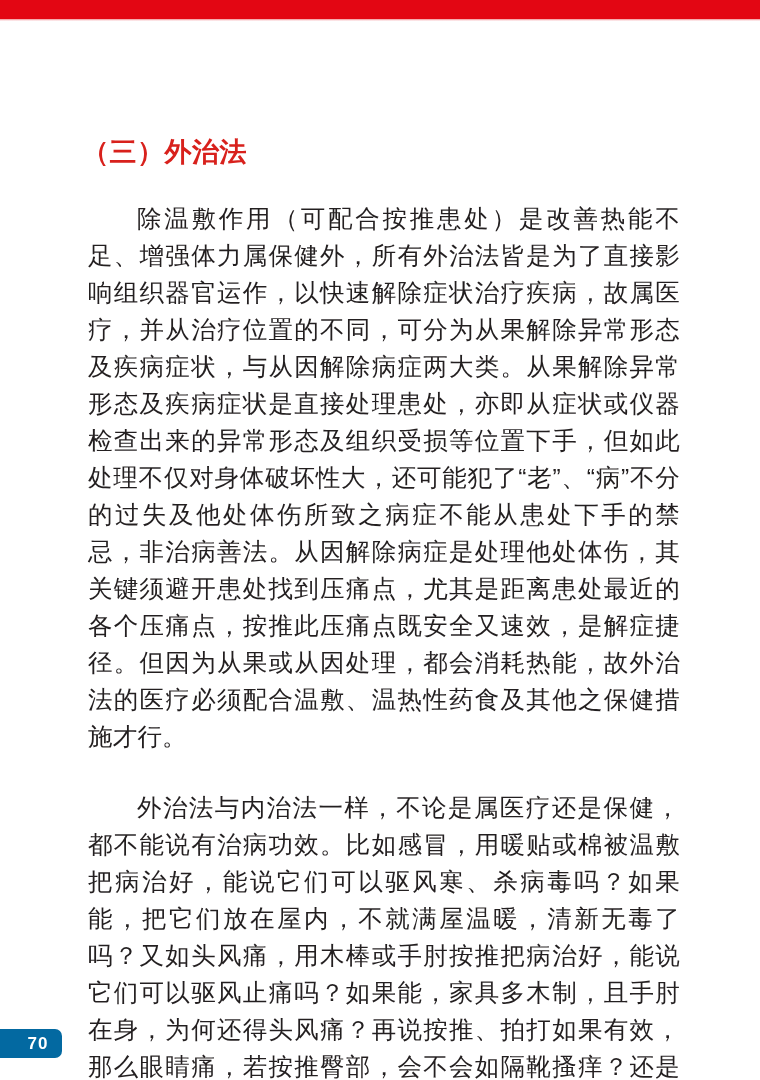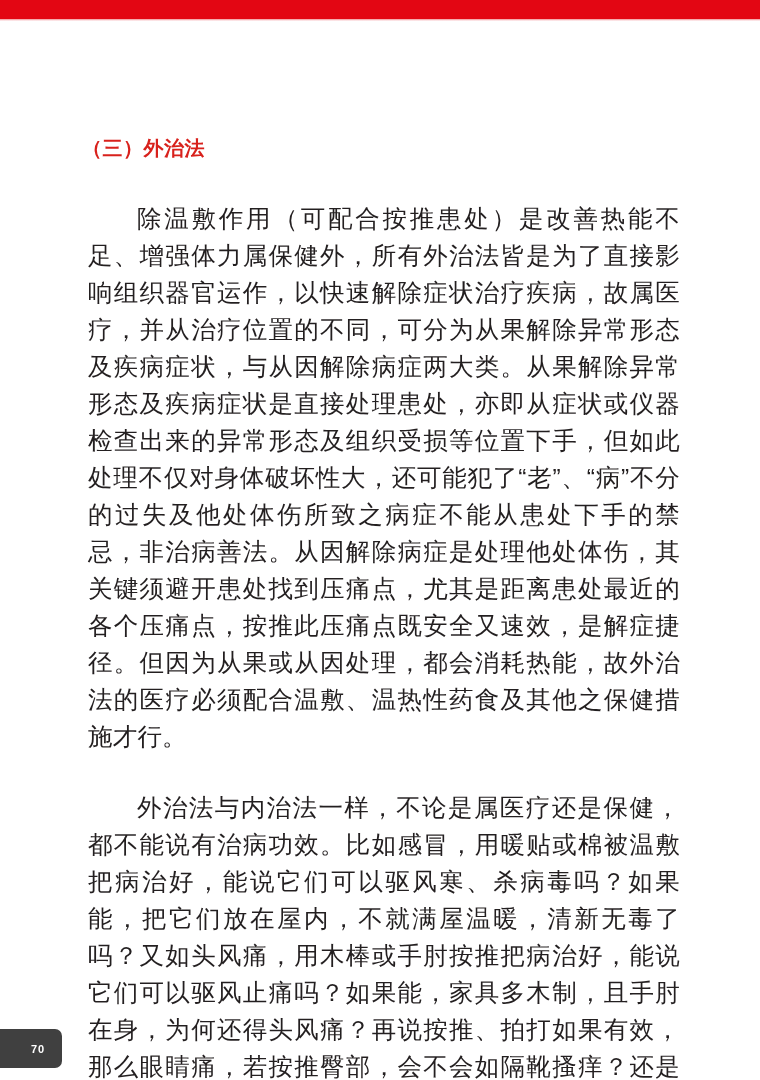--- a/index.html
+++ b/index.html
@@ -48,21 +48,21 @@
     left: 82px;
     top: 0;
     width: 598px;
   }
 
   .section-title {
     position: absolute;
     left: 0;
     top: 136px;
     margin: 0;
-    font-size: 20px;
+    font-size: 27px;
     font-weight: bold;
     color: #d8211c;
     letter-spacing: 0.5px;
     line-height: 1.2;
     white-space: nowrap;
   }
 
   .body-copy {
     position: absolute;
     left: 0;
@@ -85,26 +85,26 @@
   p.para:last-child {
     margin-bottom: 0;
   }
 
   
   .page-number {
     position: absolute;
     left: 0;
     top: 1029px;
     min-width: 62px;
-    height: 39px;
-    background: #404040;
+    height: 29px;
+    background: #0369a1;
     border-top-right-radius: 7px;
     border-bottom-right-radius: 7px;
     color: #ffffff;
-    font-size: 11px;
+    font-size: 17px;
     font-weight: bold;
     display: flex;
     align-items: center;
     justify-content: center;
     box-sizing: border-box;
     padding: 0 10px 0 24px;
     letter-spacing: 1px;
   }
 </style>
 </head>

